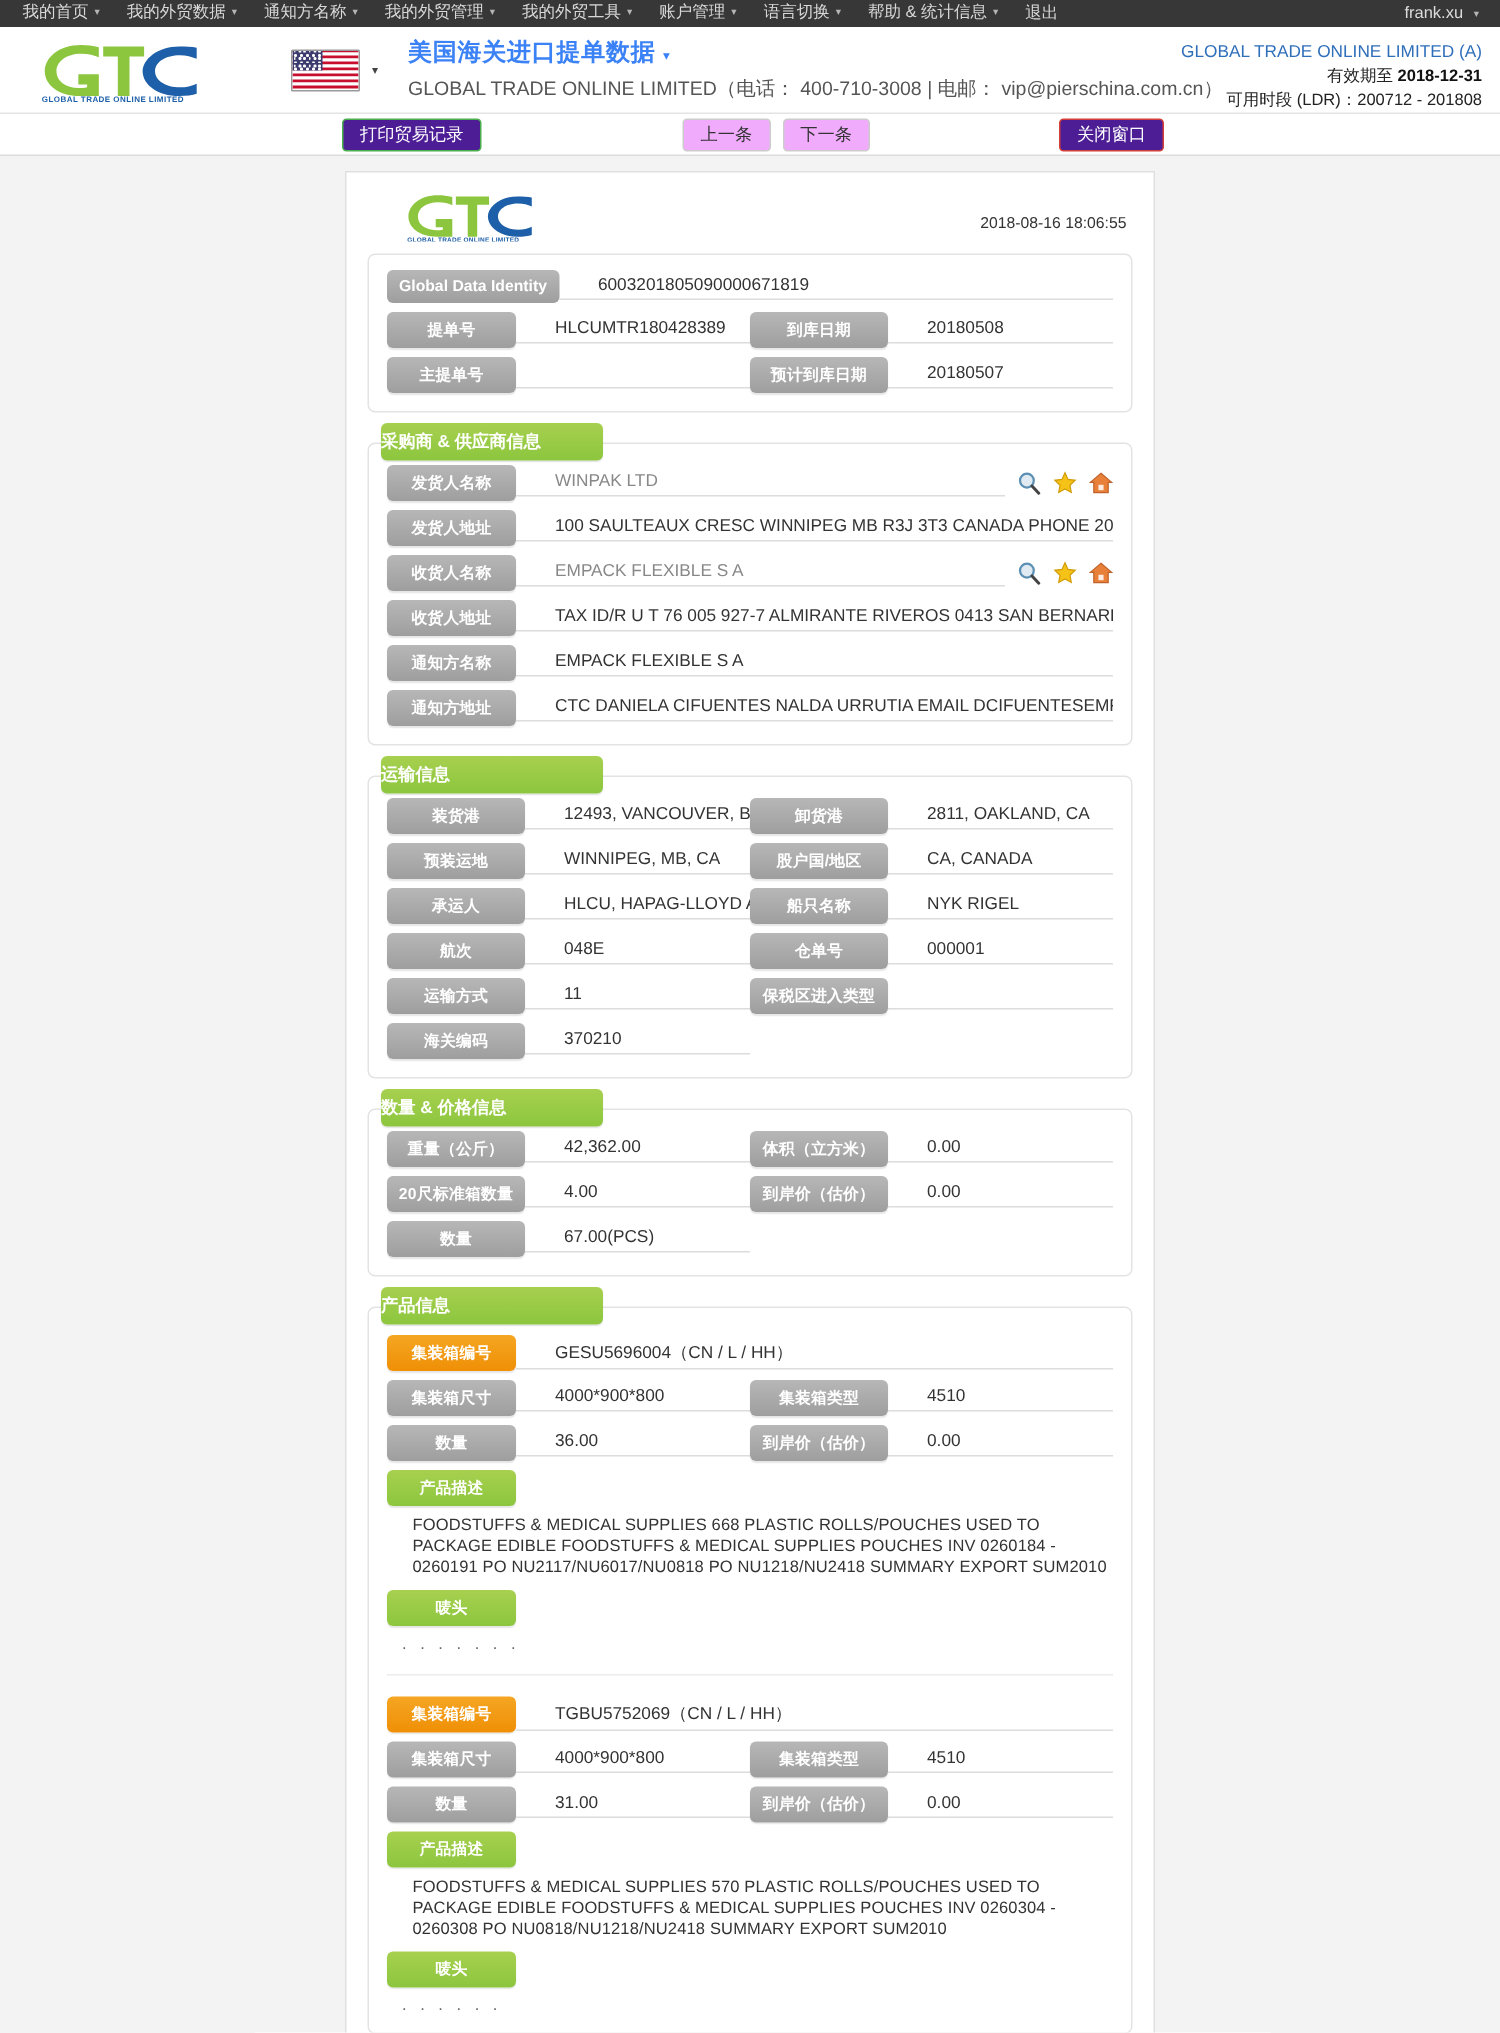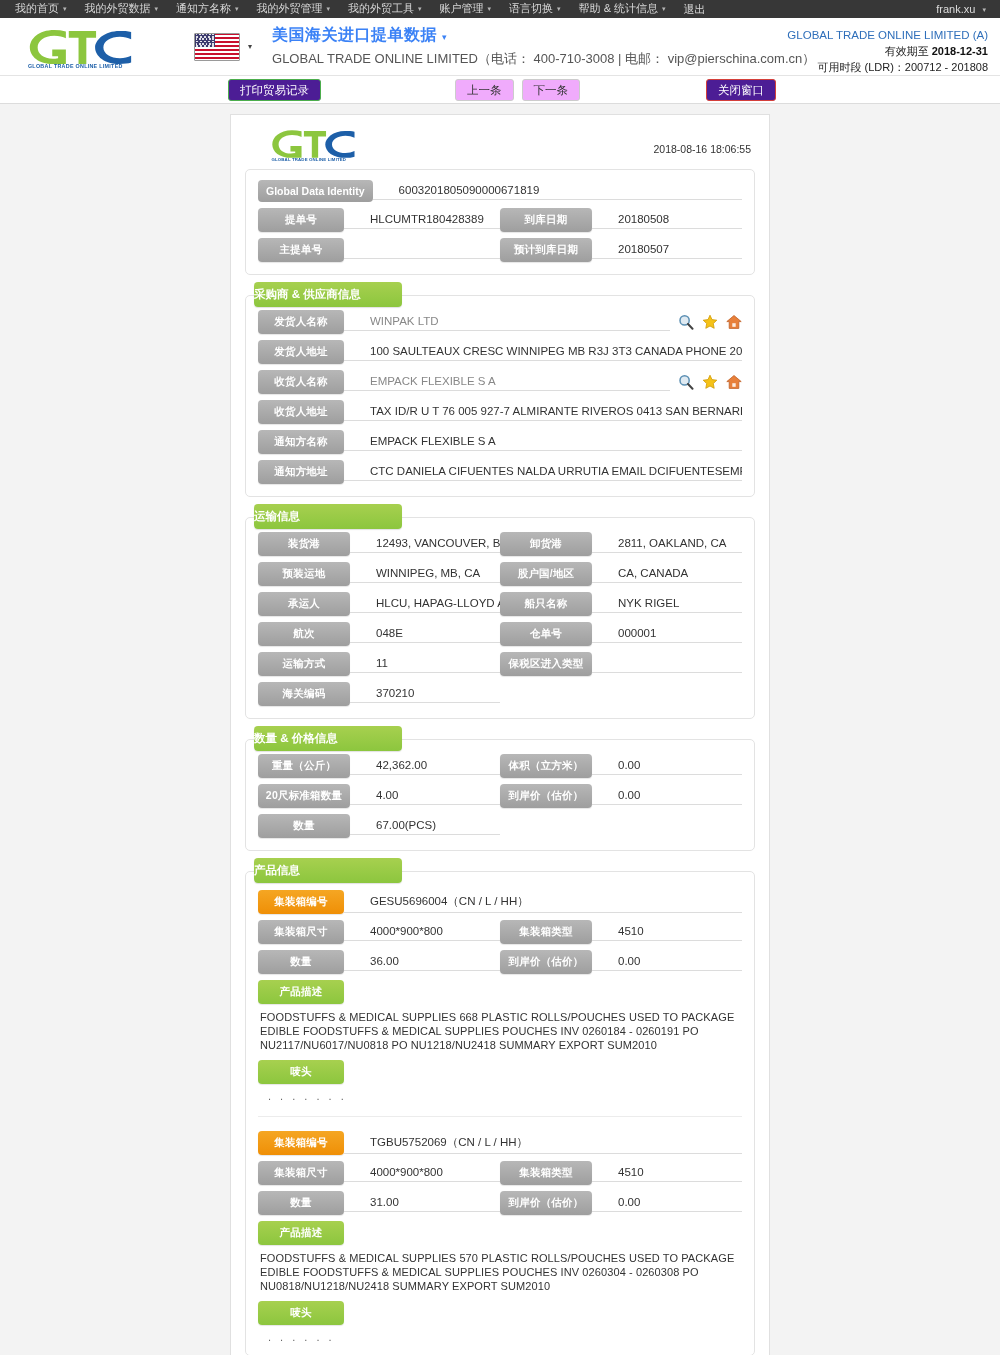--- a/index.html
+++ b/index.html
@@ -135,21 +135,21 @@
   .gdi-lbl{
     background:linear-gradient(#b7b7b7,#9e9e9e); color:#fff;
     font-size:10.5px; font-weight:bold; border-radius:4px;
     padding:5px 8px; white-space:nowrap;
   }
 
   .icons{ display:flex; align-items:center; gap:8px; padding-left:8px; }
   .icons svg{ display:block; cursor:pointer; }
 
   .desc{
-    font-size:11px; color:#333; line-height:14px; margin:6px 2px 0 2px;
+    font-size:11px; color:#333; line-height:14px; margin:6px 2px 0 17px;
     letter-spacing:.1px;
   }
   .dots{ font-size:11px; color:#666; letter-spacing:3px; margin:6px 0 0 10px;}
 
   .ctn-block{ padding-top:4px; }
   hr.sep{ border:0; border-top:1px solid #ececec; margin:14px 0 10px 0; }
 </style>
 </head>
 <body>
 

